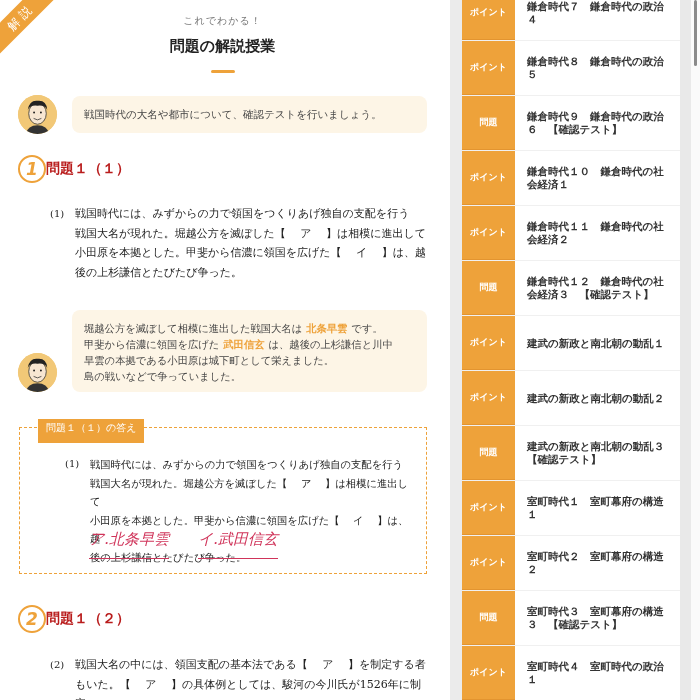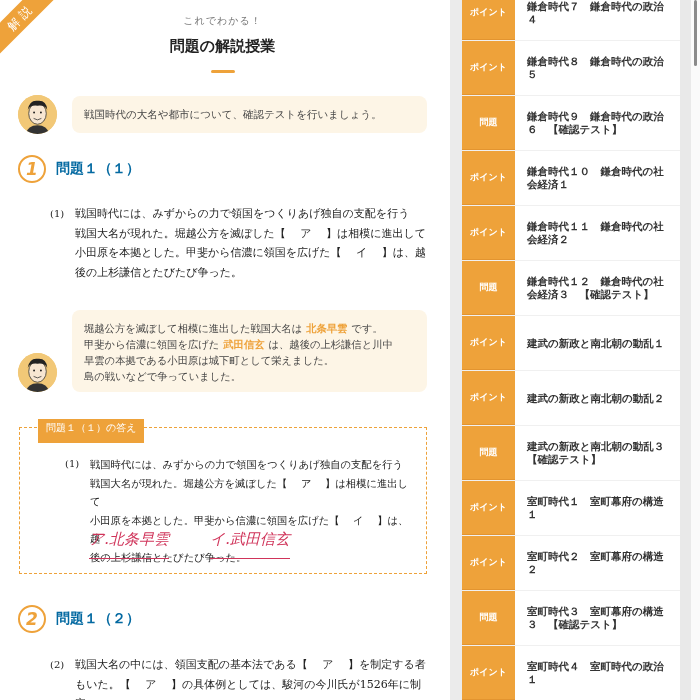--- a/index.html
+++ b/index.html
@@ -19,21 +19,21 @@
   .title { position: absolute; top: 37px; left: 0; width: 445px; text-align: center; font-size: 15px; font-weight: bold; color: #222; }
   .title-bar { position: absolute; top: 70px; left: 211px; width: 24px; height: 3px; background: #eea23a; border-radius: 2px; }
 
   .avatar { position: absolute; width: 39px; height: 39px; border-radius: 50%; background: #f2c877; overflow: hidden; }
   .avatar svg { width: 39px; height: 39px; }
 
   .bubble { position: absolute; background: #fdf5e6; border-radius: 8px; font-size: 10.5px; color: #444; line-height: 16px; }
 
   .q-head { position: absolute; left: 18px; display: flex; align-items: center; }
   .q-num { width: 28px; height: 28px; border: 2px solid #eea23a; border-radius: 50%; color: #eea23a; font-size: 17px; font-weight: bold; font-style: italic; display: flex; align-items: center; justify-content: center; }
-  .q-title { margin-left: 10px; font-size: 14px; font-weight: bold; color: #0369a1; }
+  .q-title { font-size: 14px; font-weight: bold; color: #b91c1c; }
 
   .serif-block { position: absolute; font-family: "DejaVu Serif", "Liberation Serif", serif; font-size: 11px; color: #222; line-height: 19.5px; }
   .serif-block .mark { position: absolute; left: 0; top: 0; font-size: 10px; }
   .serif-block .body { margin-left: 25px; }
 
   .hl { color: #eea23a; font-weight: bold; margin: 0 4px; }
 
   .answer-box { position: absolute; left: 19px; top: 427px; width: 408px; height: 147px; border: 1.5px dashed #eea23a; }
   .answer-tag { position: absolute; left: 38px; top: 419px; height: 24px; padding: 0 8px; background: #eea23a; color: #fff; font-size: 10px; line-height: 17px; }
   .handwrite { position: absolute; font-family: "DejaVu Serif", serif; color: #d0345a; font-size: 15px; border-bottom: 1.5px solid #d0345a; padding-bottom: 9px; font-style: italic; }
@@ -104,21 +104,21 @@
   <div class="serif-block" style="left:65px; top:455px; width:345px; font-size:10.3px; line-height:18.5px;">
     <span class="mark">(1)</span>
     <div class="body">
       <div>戦国時代には、みずからの力で領国をつくりあげ独自の支配を行う</div>
       <div>戦国大名が現れた。堀越公方を滅ぼした【　 ア　 】は相模に進出して</div>
       <div>小田原を本拠とした。甲斐から信濃に領国を広げた【　 イ　 】は、越</div>
       <div>後の上杉謙信とたびたび争った。</div>
     </div>
   </div>
   <div class="handwrite" style="left:89px; top:530px;">ア.北条早雲</div>
-  <div class="handwrite" style="left:198px; top:530px;margin-left:12px;">イ.武田信玄</div>
+  <div class="handwrite" style="left:198px; top:530px;">イ.武田信玄</div>
 
   <div class="q-head" style="top:605px;">
     <div class="q-num">2</div>
     <div class="q-title">問題１（２）</div>
   </div>
   <div class="serif-block" style="left:50px; top:655px; width:380px;">
     <span class="mark">(2)</span>
     <div class="body">
       <div>戦国大名の中には、領国支配の基本法である【　 ア　 】を制定する者</div>
       <div>もいた。【　 ア　 】の具体例としては、駿河の今川氏が1526年に制定</div>

